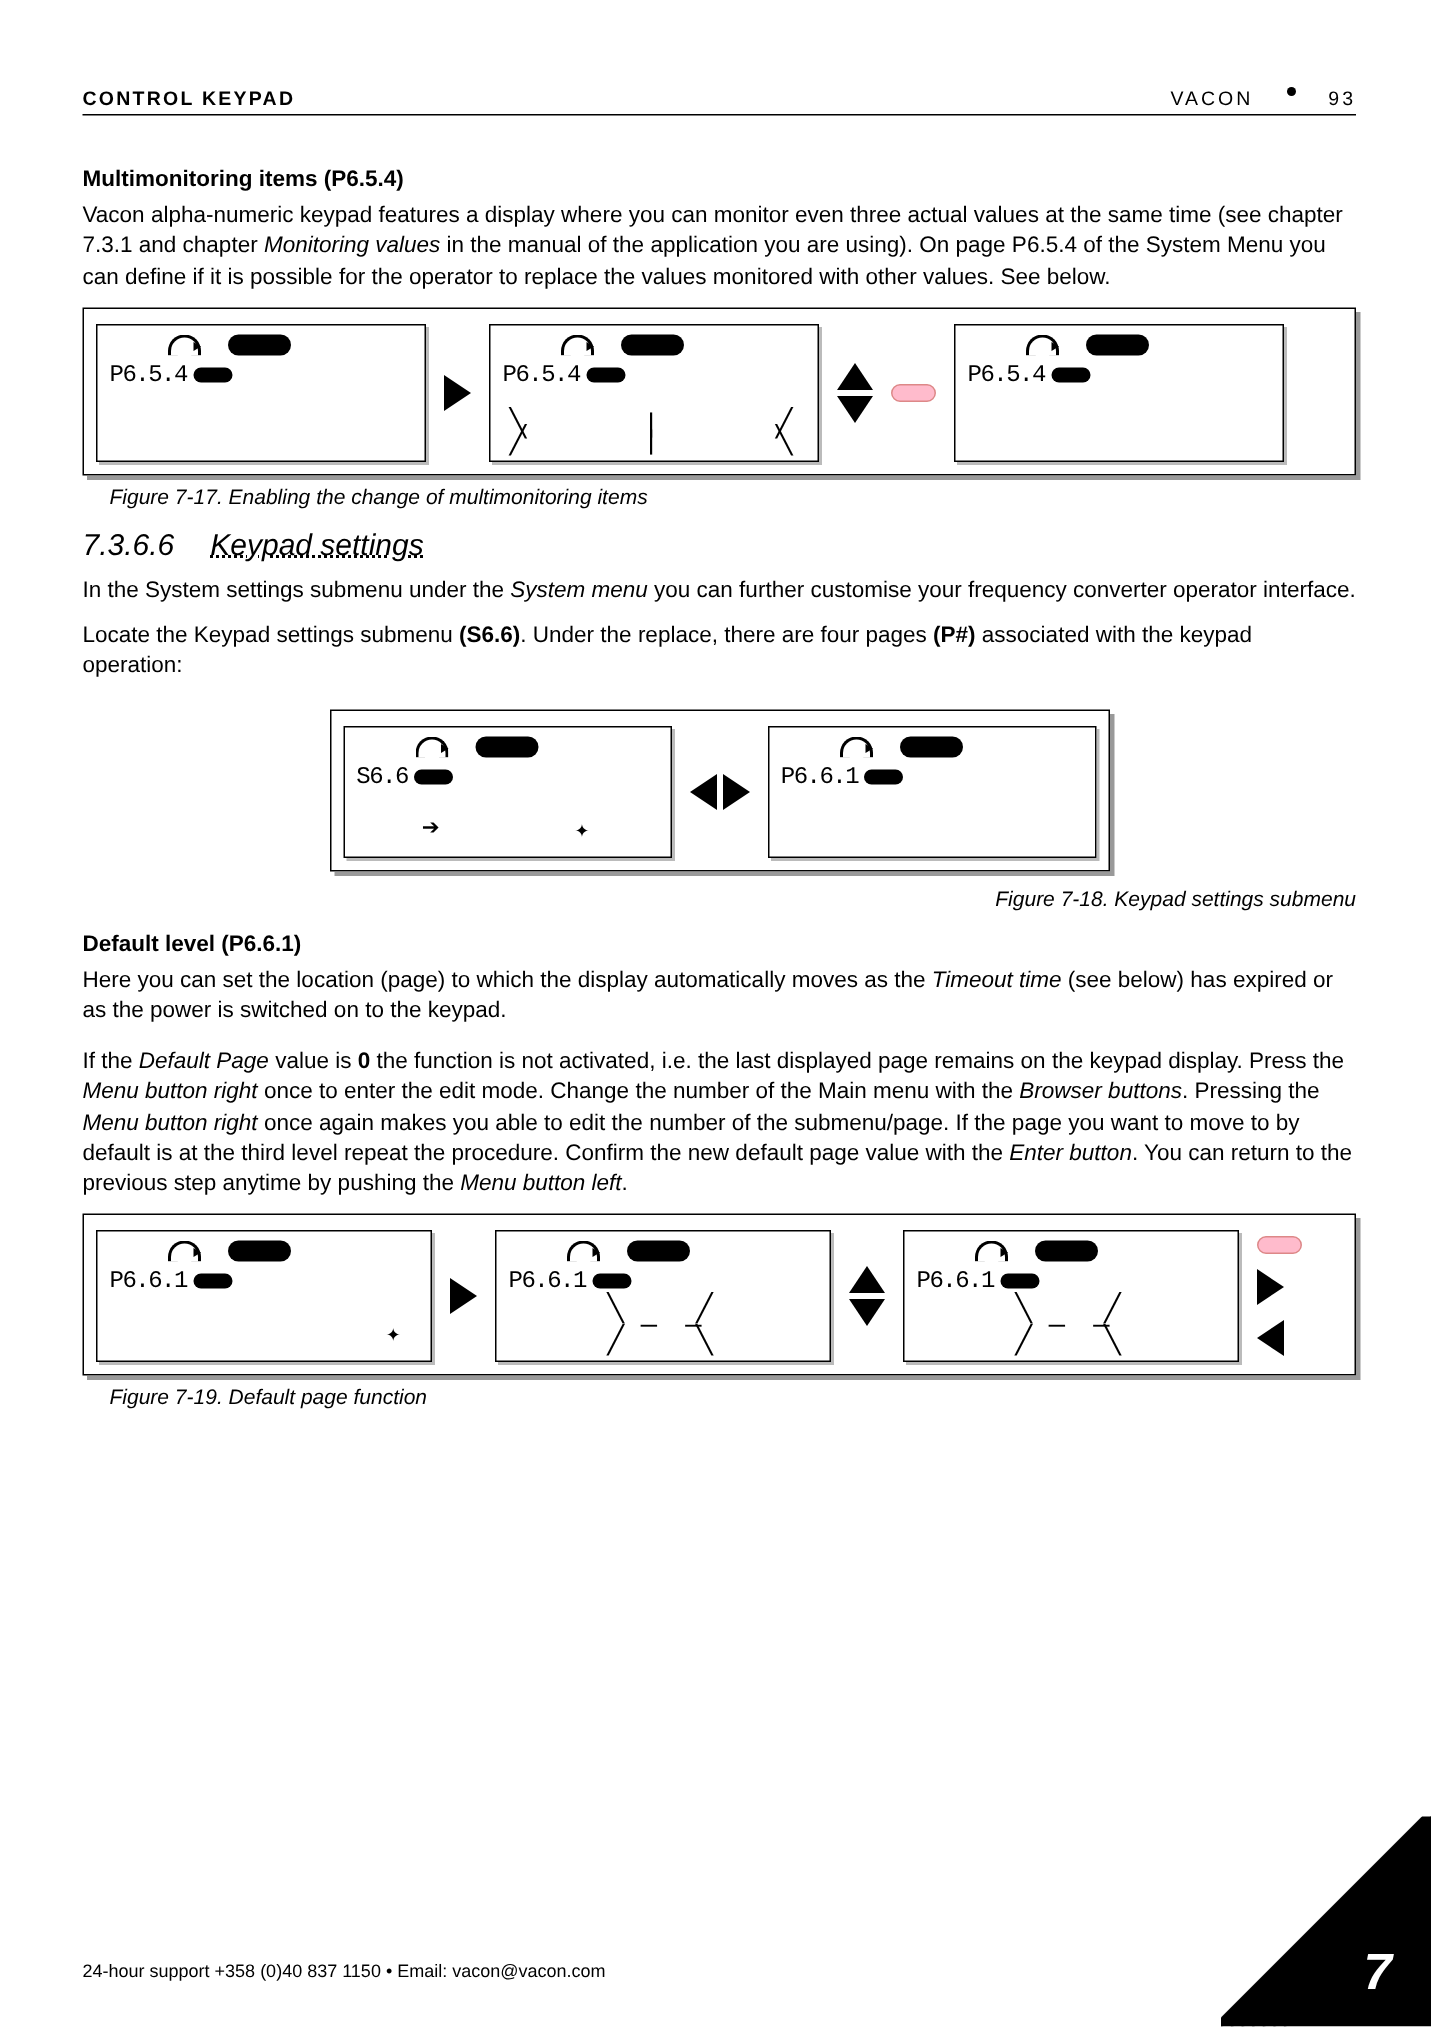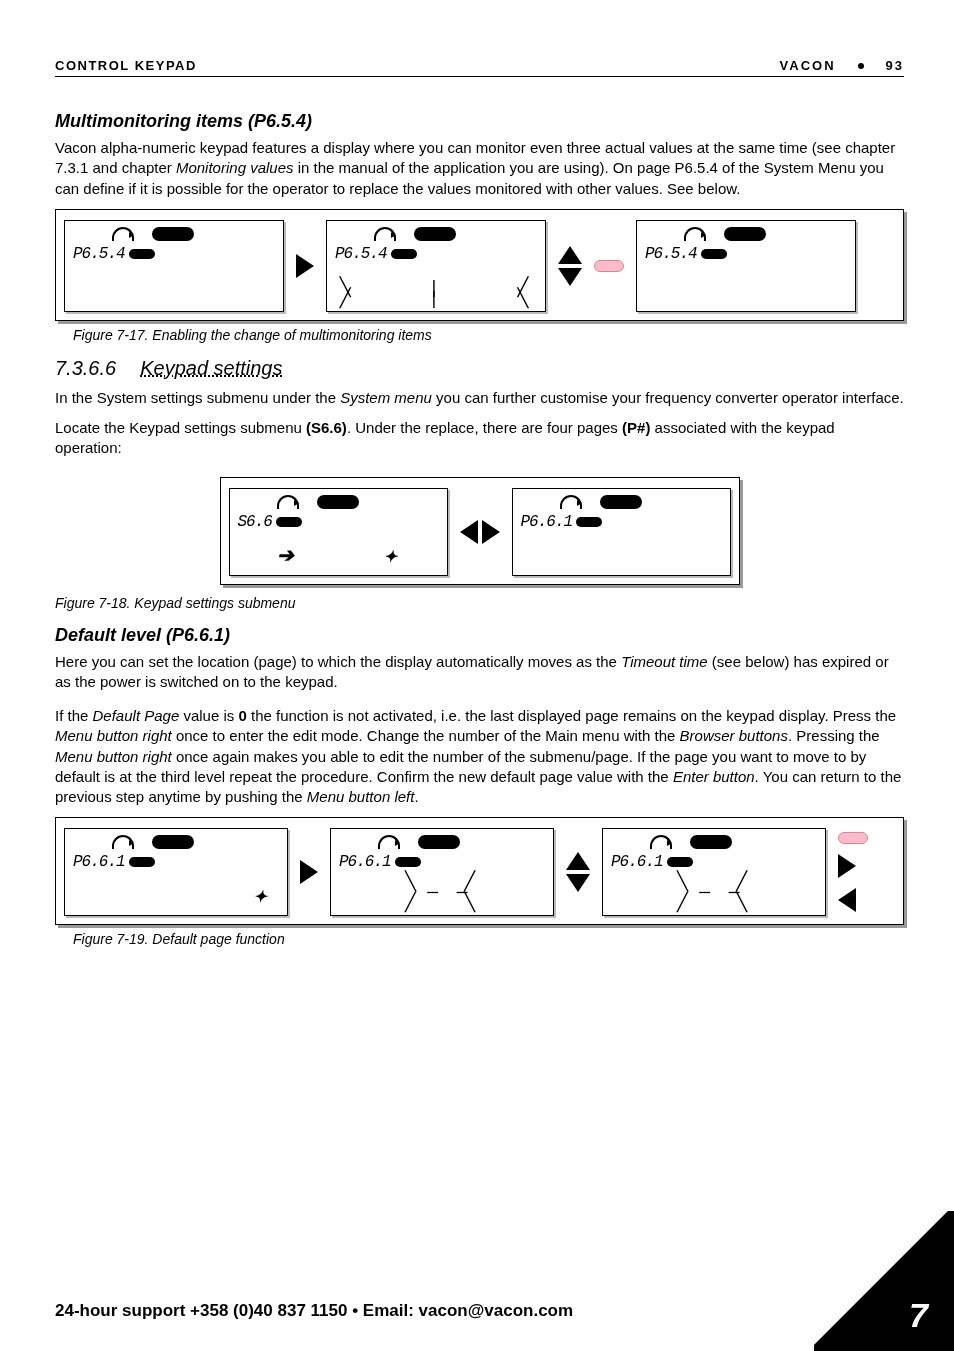--- a/index.html
+++ b/index.html
@@ -14,26 +14,25 @@
   }
   .header-row {
     display: flex;
     justify-content: space-between;
     align-items: baseline;
     font-size: 13px;
     letter-spacing: 1.5px;
     margin-bottom: 3px;
   }
   .header-left { font-weight: bold; }
-  .header-right { font-weight: bold; letter-spacing: 2px; display:flex; align-items:center; gap:22px;}
+  .header-right { font-weight: normal; letter-spacing: 2px; display:flex; align-items:flex-start; gap:22px;}
   .hr-top { border: none; border-top: 1px solid #000; margin-bottom: 34px; }
   .section-title {
     font-weight: bold;
-    font-style: italic;
-    font-size: 18px;
+    font-size: 15px;
     margin-bottom: 6px;
   }
   .body-text {
     font-size: 15px;
     line-height: 1.35;
     margin-bottom: 10px;
   }
   .body-text .italic { font-style: italic; }
   .body-text .bold { font-weight: bold; }
   .figure-frame {
@@ -47,21 +46,20 @@
     gap: 12px;
   }
   .figure-frame.center { justify-content: center; }
   .lcd {
     border: 1.5px solid #000;
     box-shadow: 2px 2px 0 #bbb;
     width: 220px;
     height: 92px;
     position: relative;
     padding: 4px 17px;
-    font-style: italic;
   }
   .lcd.small { width: 224px; height: 88px; }
   .lcd-top-icons {
     display: flex;
     align-items: center;
     gap: 18px;
     margin-left: 30px;
     height: 18px;
   }
   .arc-icon {
@@ -105,33 +103,32 @@
   .arrow-left  { border-top:12px solid transparent; border-bottom:12px solid transparent; border-right:18px solid #000;}
   .arrow-up    { border-left:12px solid transparent; border-right:12px solid transparent; border-bottom:18px solid #000;}
   .arrow-down  { border-left:12px solid transparent; border-right:12px solid transparent; border-top:18px solid #000;}
   .arrow-stack { display:flex; flex-direction:column; gap:4px; align-items:center;}
   .mini-pill-red { display:inline-block; width:30px; height:12px; background:#fbc; border:1px solid #d88; border-radius:7px;}
   .figure-caption {
     font-style: italic;
     font-size: 14px;
     margin: 4px 0 14px 18px;
   }
-  .figure-caption.center { text-align:left; margin-left:0;}
+  .figure-caption.center { text-align:right; margin-left:0;}
   .subsection-row {
     display:flex; gap: 24px; align-items: baseline;
     font-size: 20px; font-style: italic;
     margin-bottom: 8px;
   }
   .subsection-row .underline { text-decoration: underline dotted; }
   .footer {
     position: absolute;
     left: 55px; right: 0;
     bottom: 30px;
-    font-size: 17px;
-    font-weight: bold;
+    font-size: 12px;
   }
   .corner {
     position:absolute;
     right:0; bottom:0;
     width: 140px; height: 140px;
     overflow:hidden;
   }
   .corner svg { position:absolute; right:-2px; bottom:-2px;}
   .big7 {
     position:absolute; right:26px; bottom:16px;

